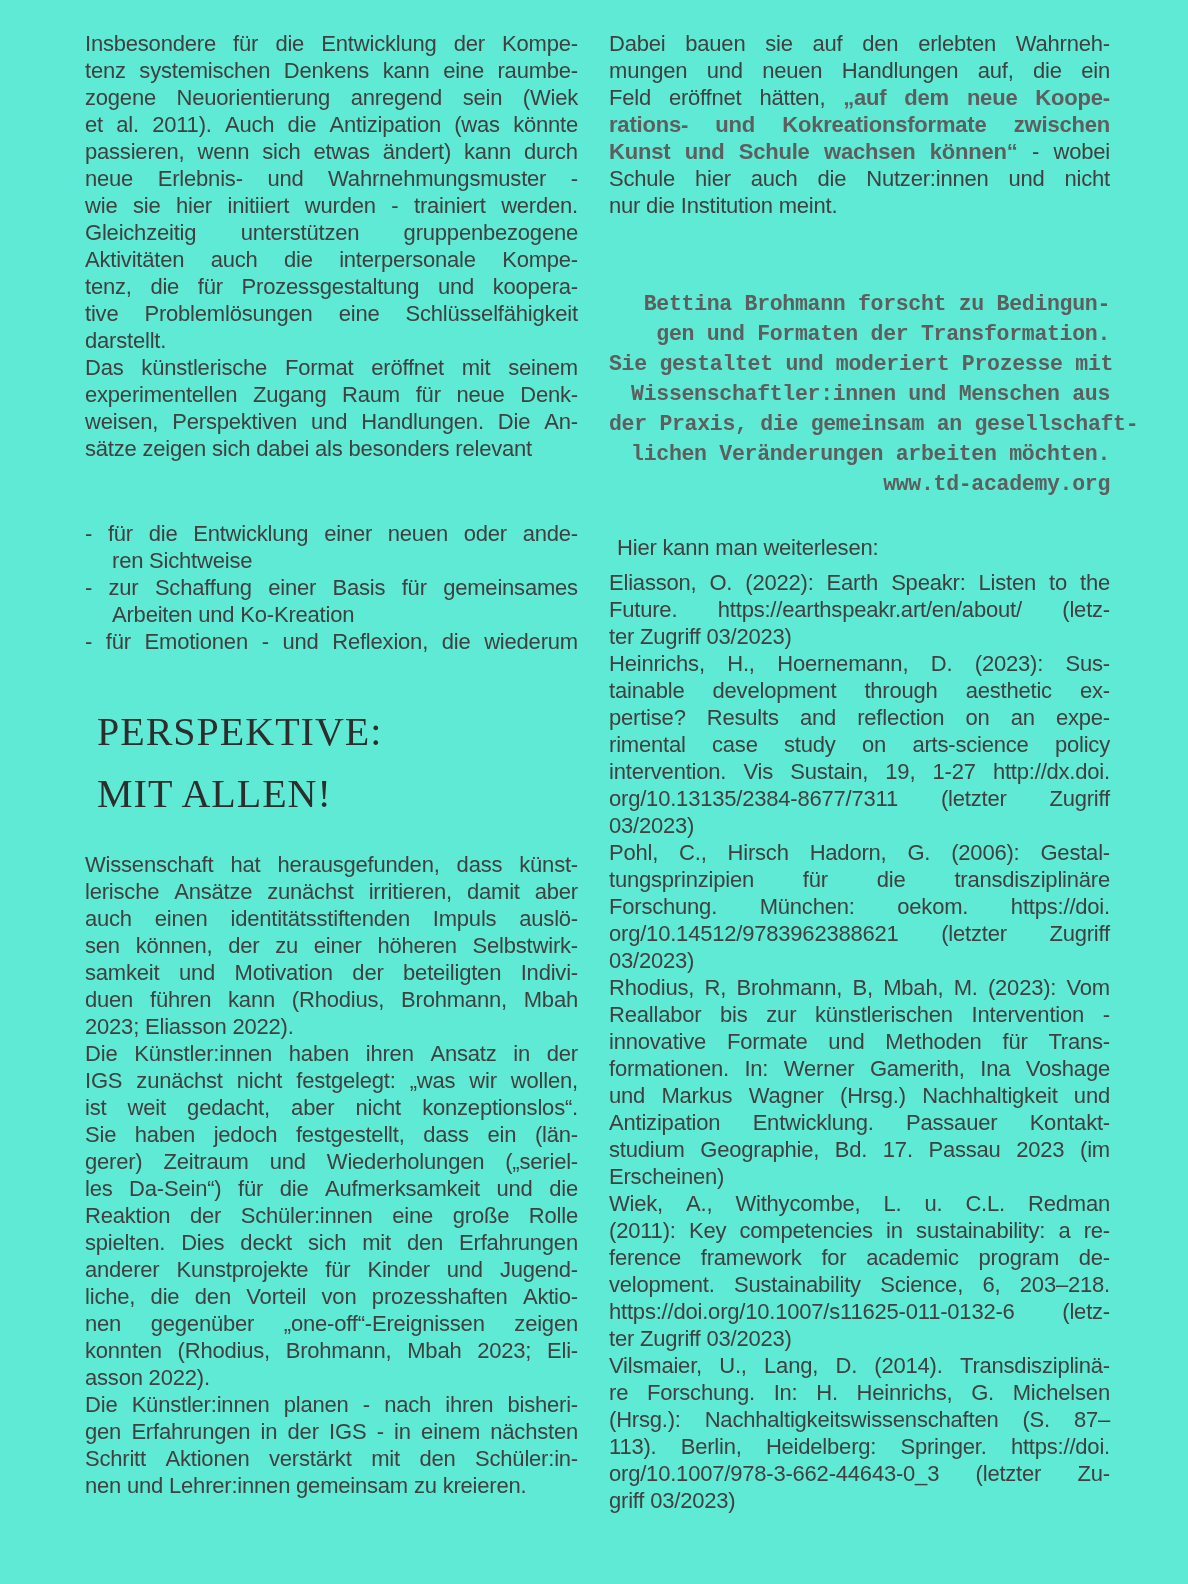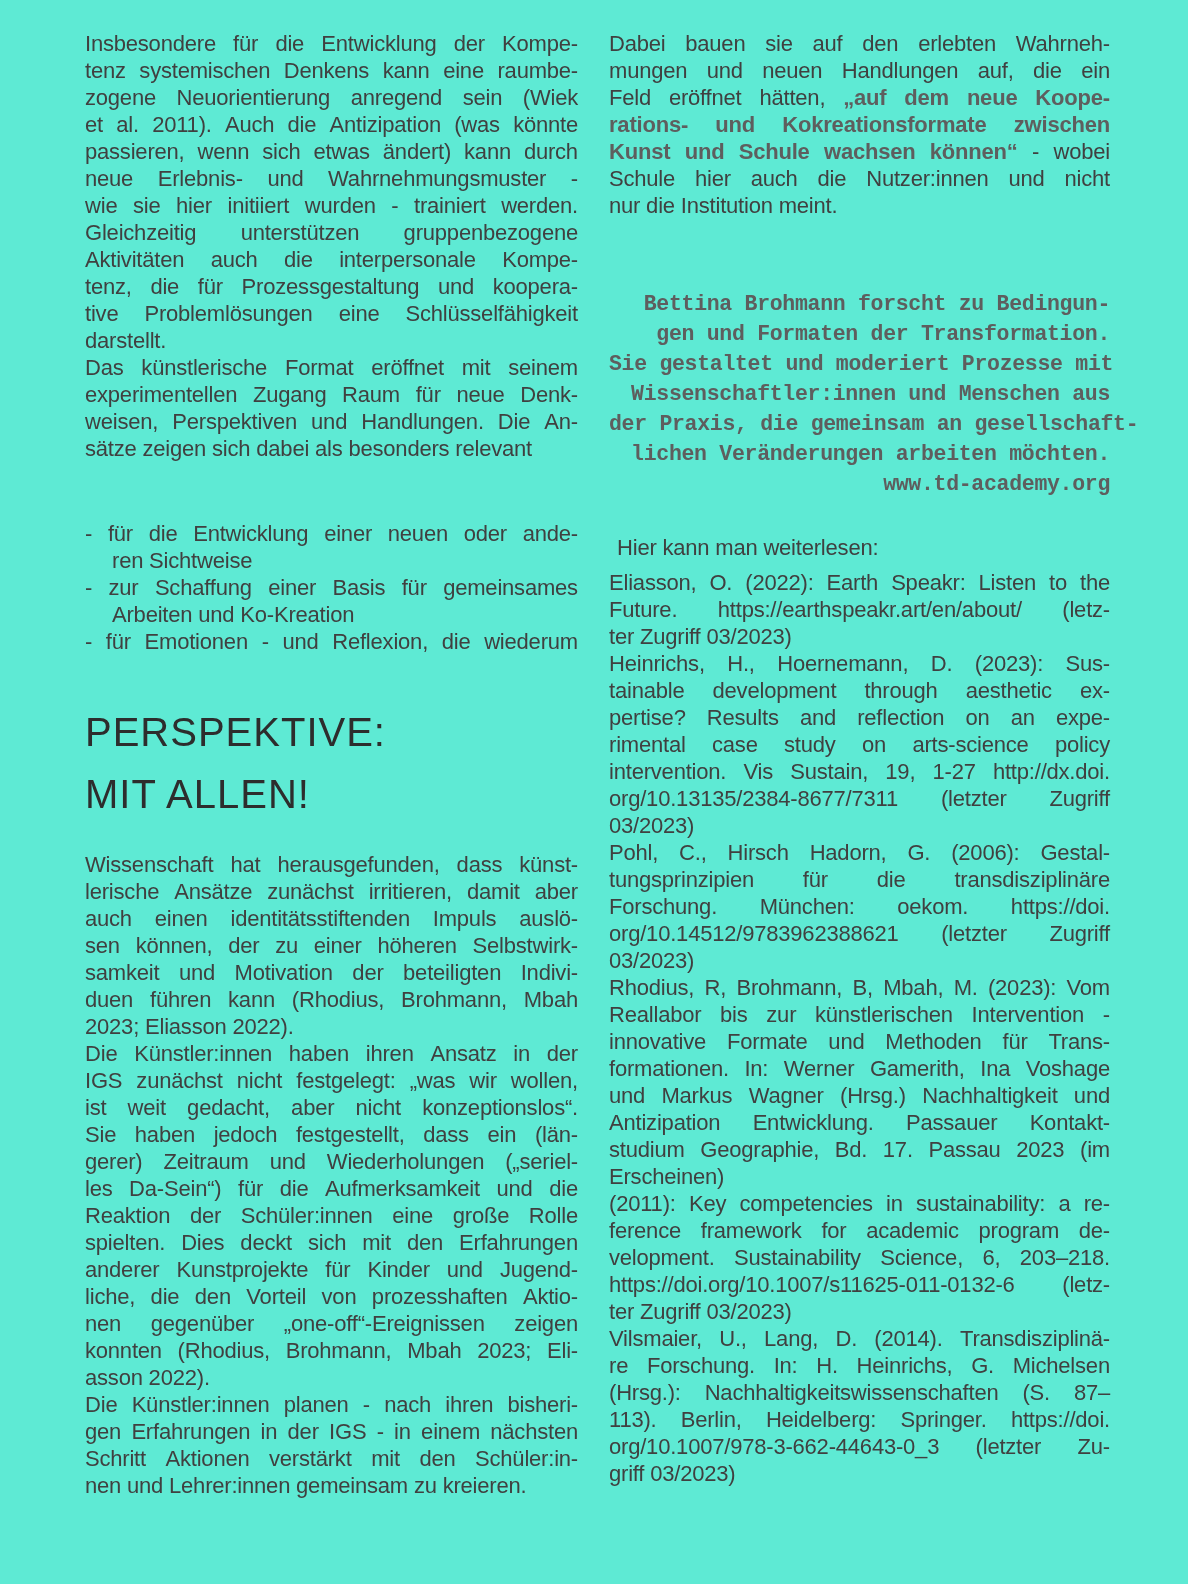--- a/index.html
+++ b/index.html
@@ -22,24 +22,25 @@
   .line.j{display:flex;justify-content:space-between;}
   .line.j span{white-space:pre;}
   .hl{font-weight:bold;color:#5e5e5e;}
 
   .bullets{margin-top:58px;}
   .bullets .item{padding-left:27px;}
   .bullets .item .first{margin-left:-27px;}
 
   .heading{margin:46px 0 26px 0;}
   .heading .hline{
-    font-family:Liberation Sans, sans-serif;
+    font-family:Liberation Serif, serif;
     font-size:40px;line-height:62px;
     color:#2d2d2d;letter-spacing:1px;
     white-space:nowrap;
+    margin-left:12px;
   }
 
   .aside{margin:70px 0 35px 0;text-align:right;}
   .aside .aline{
     font-size:21.5px;line-height:30px;
     font-weight:bold;color:#5e5e5e;
     letter-spacing:-0.3px;white-space:nowrap;font-family:Liberation Mono, monospace;
   }
 
   .lead{margin:8px;}
@@ -608,20 +609,29 @@
           <span>Bd.</span>
           <span>17.</span>
           <span>Passau</span>
           <span>2023</span>
           <span>(im</span>
         </div>
         <div class="line"><span>Erscheinen)</span></div>
       </div>
       <div class="para-block">
         <div class="line j">
+          <span>Wiek,</span>
+          <span>A.,</span>
+          <span>Withycombe,</span>
+          <span>L.</span>
+          <span>u.</span>
+          <span>C.L.</span>
+          <span>Redman</span>
+        </div>
+        <div class="line j">
           <span>(2011):</span>
           <span>Key</span>
           <span>competencies</span>
           <span>in</span>
           <span>sustainability:</span>
           <span>a</span>
           <span>re-</span>
         </div>
         <div class="line j">
           <span>ference</span>

